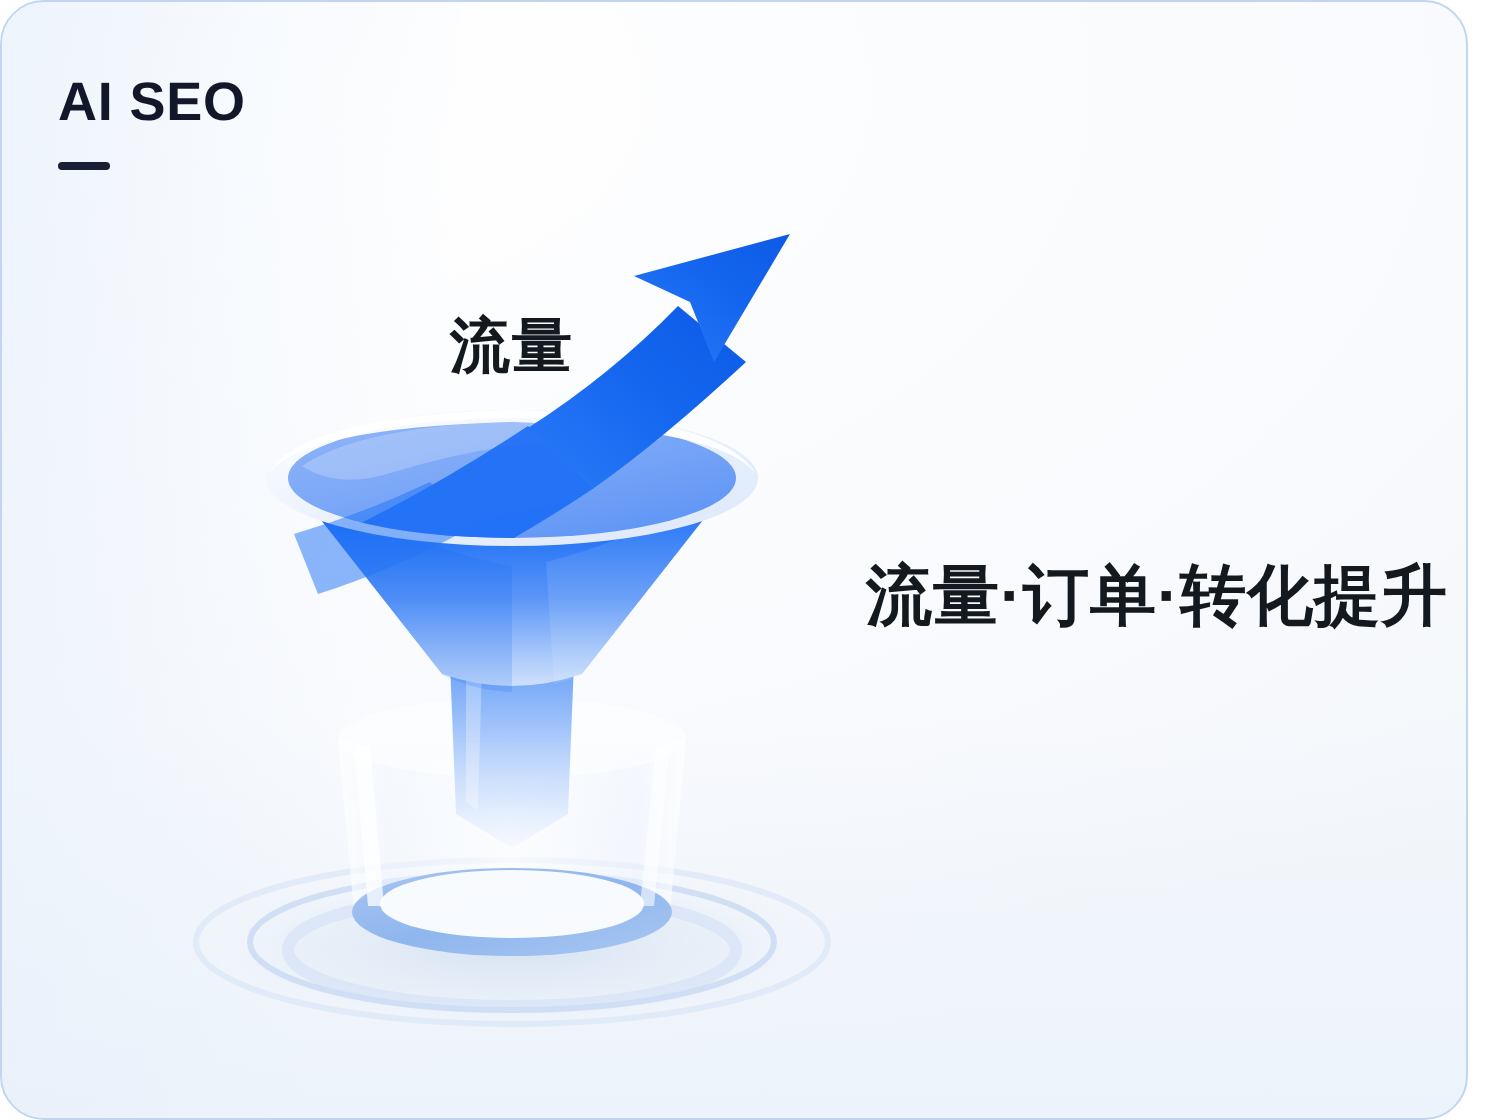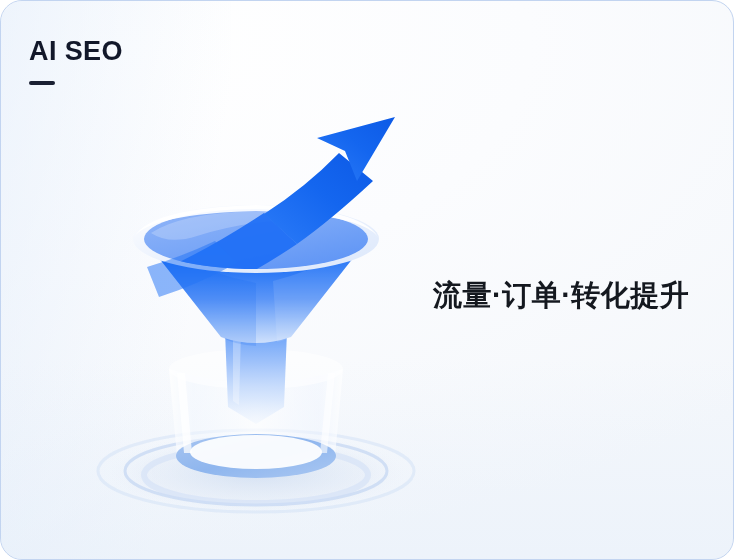--- a/index.html
+++ b/index.html
@@ -60,21 +60,21 @@
     height: 4px;
     border-radius: 2px;
     background: #1a2033;
   }
 
   
   #tagline {
     position: absolute;
     left: 432px;
     top: 275px;
-    font-size: 29px;
+    font-size: 33px;
     font-weight: bold;
     letter-spacing: 0.5px;
     color: #14181f;
     white-space: nowrap;
   }
 
   
   #stage {
     position: absolute;
     left: 0;
@@ -226,17 +226,18 @@
         <path d="M 146 266 Q 180 256 214 240 L 236 262 Q 196 284 158 296 Z" fill="#2574f6" opacity="0.55"></path>
       </g>
     </svg>
   </div>
 
   <div id="brand">
     <div id="brand-title">AI SEO</div>
     <div id="brand-rule"></div>
   </div>
 
+  <div class="stage-label" id="label-traffic">流量</div>
 
 
   <div id="tagline">流量·订单·转化提升</div>
 
 </div>
 
 </body></html>

